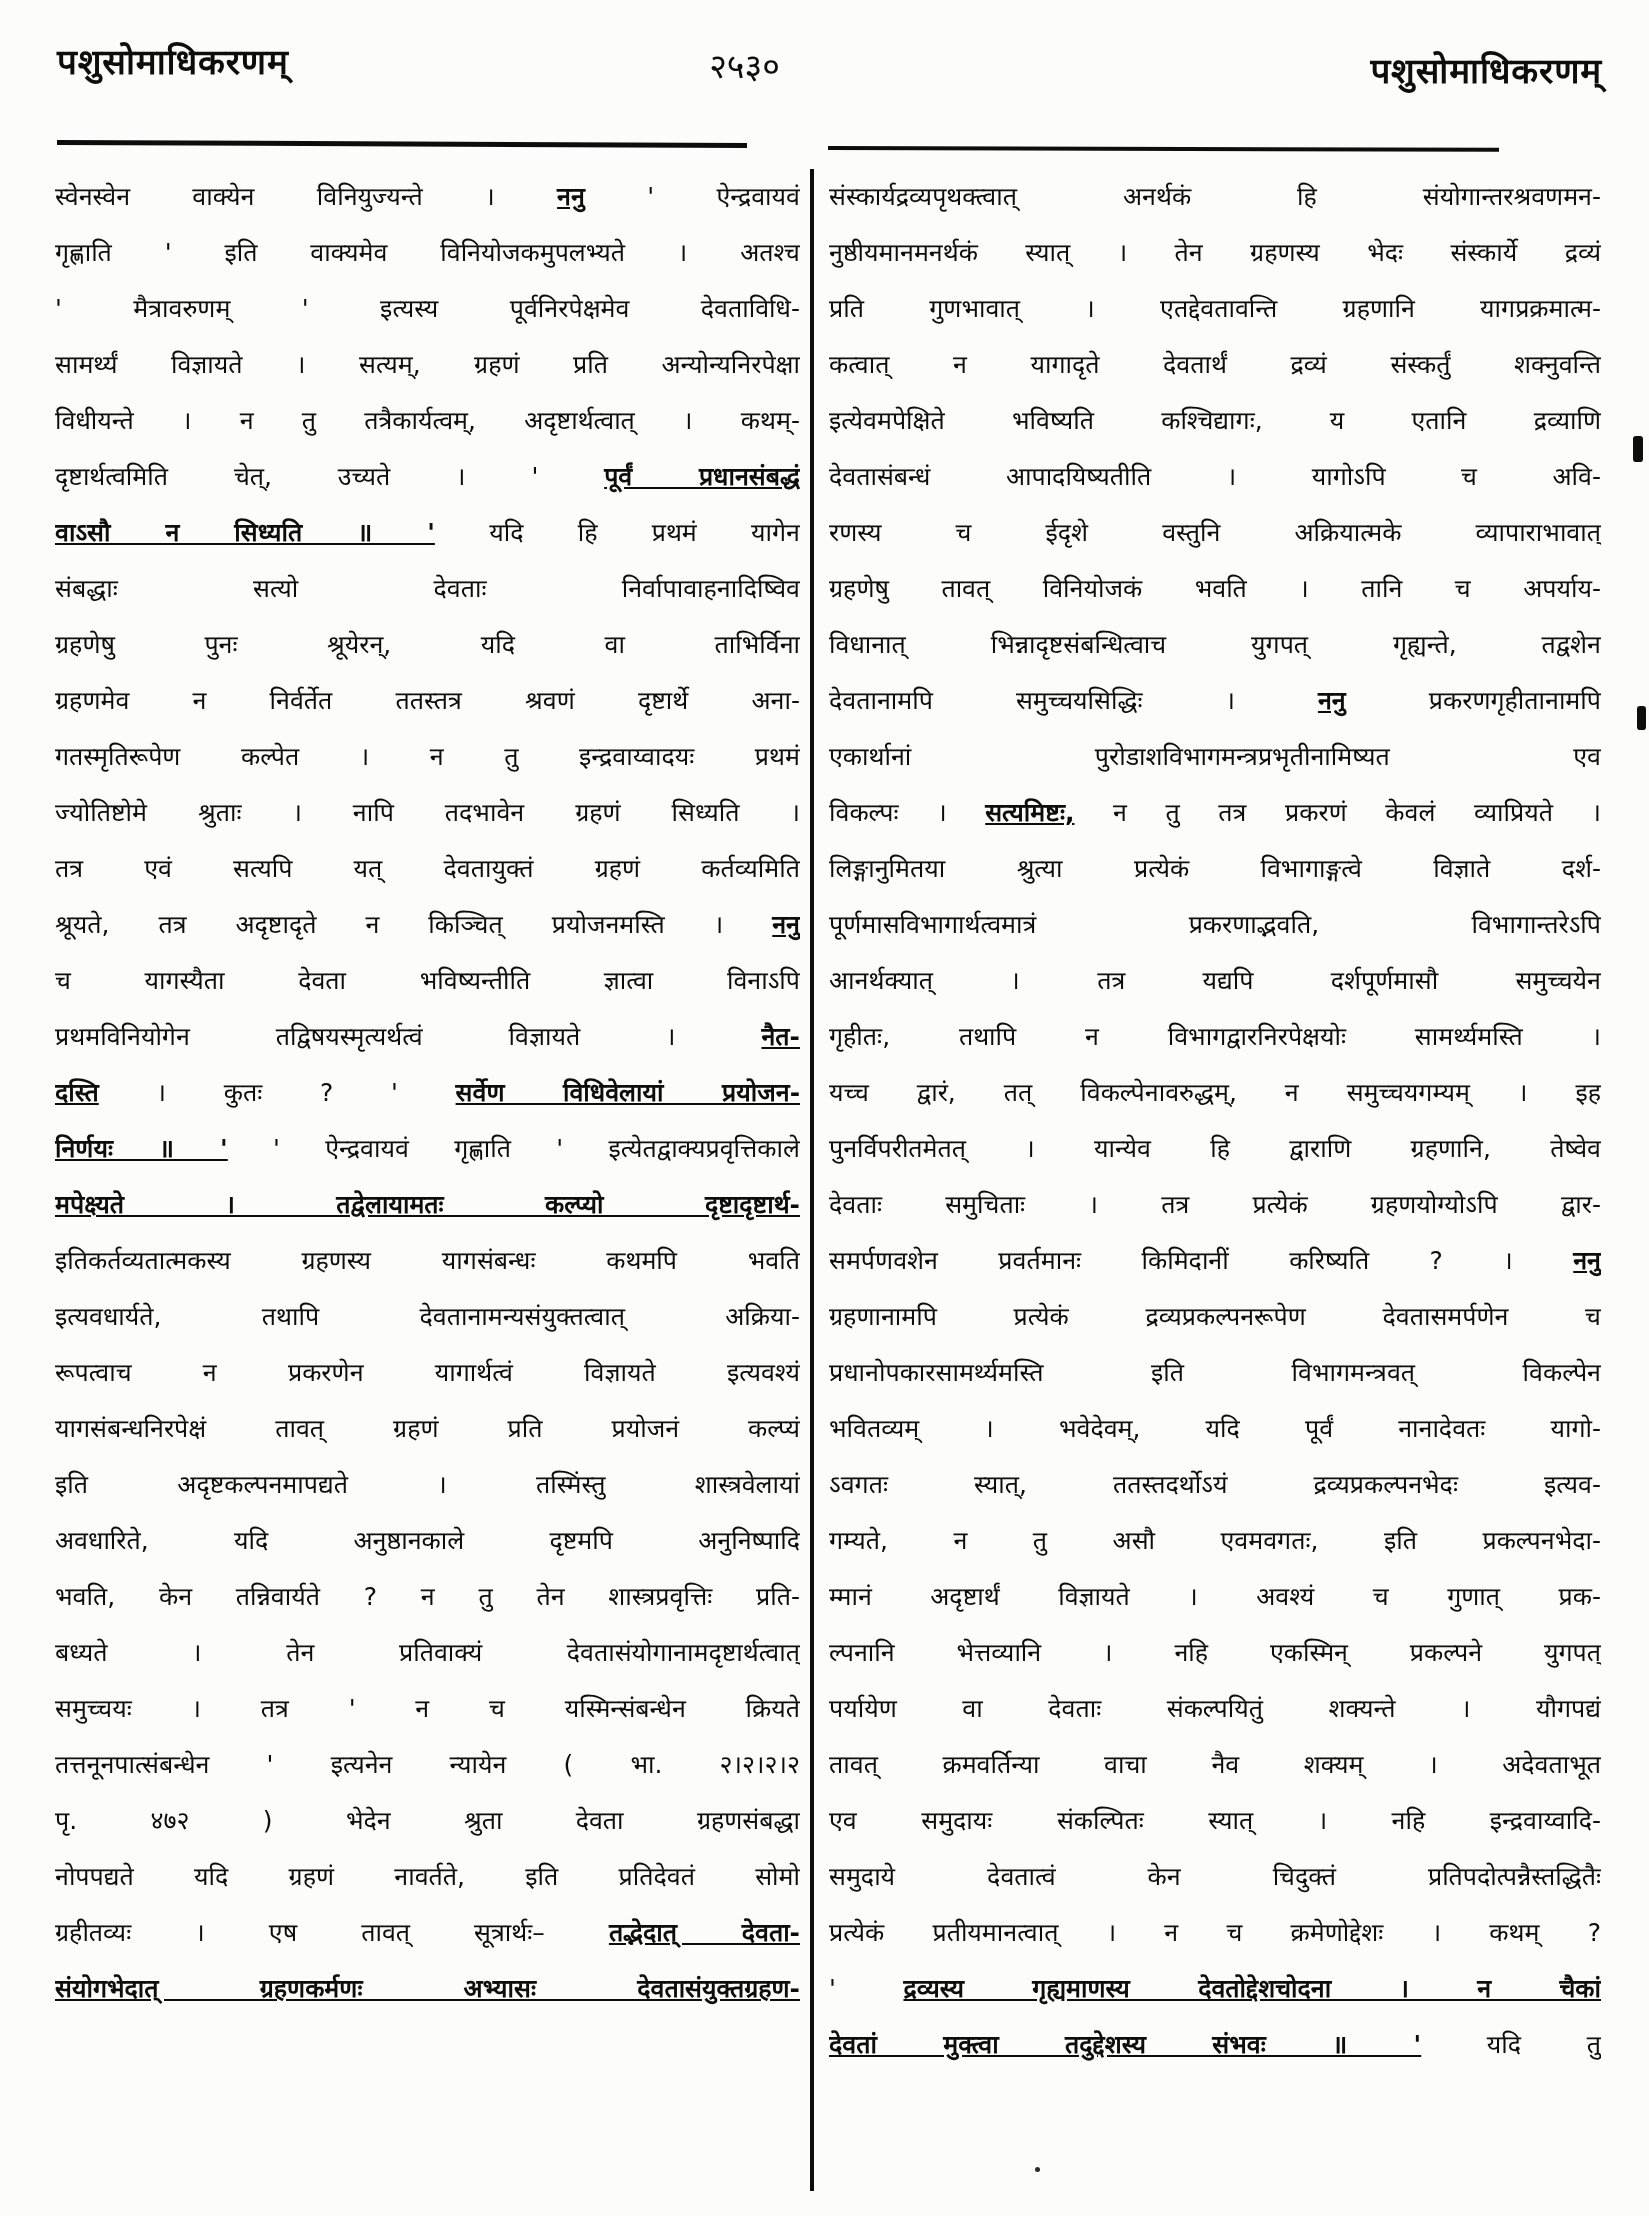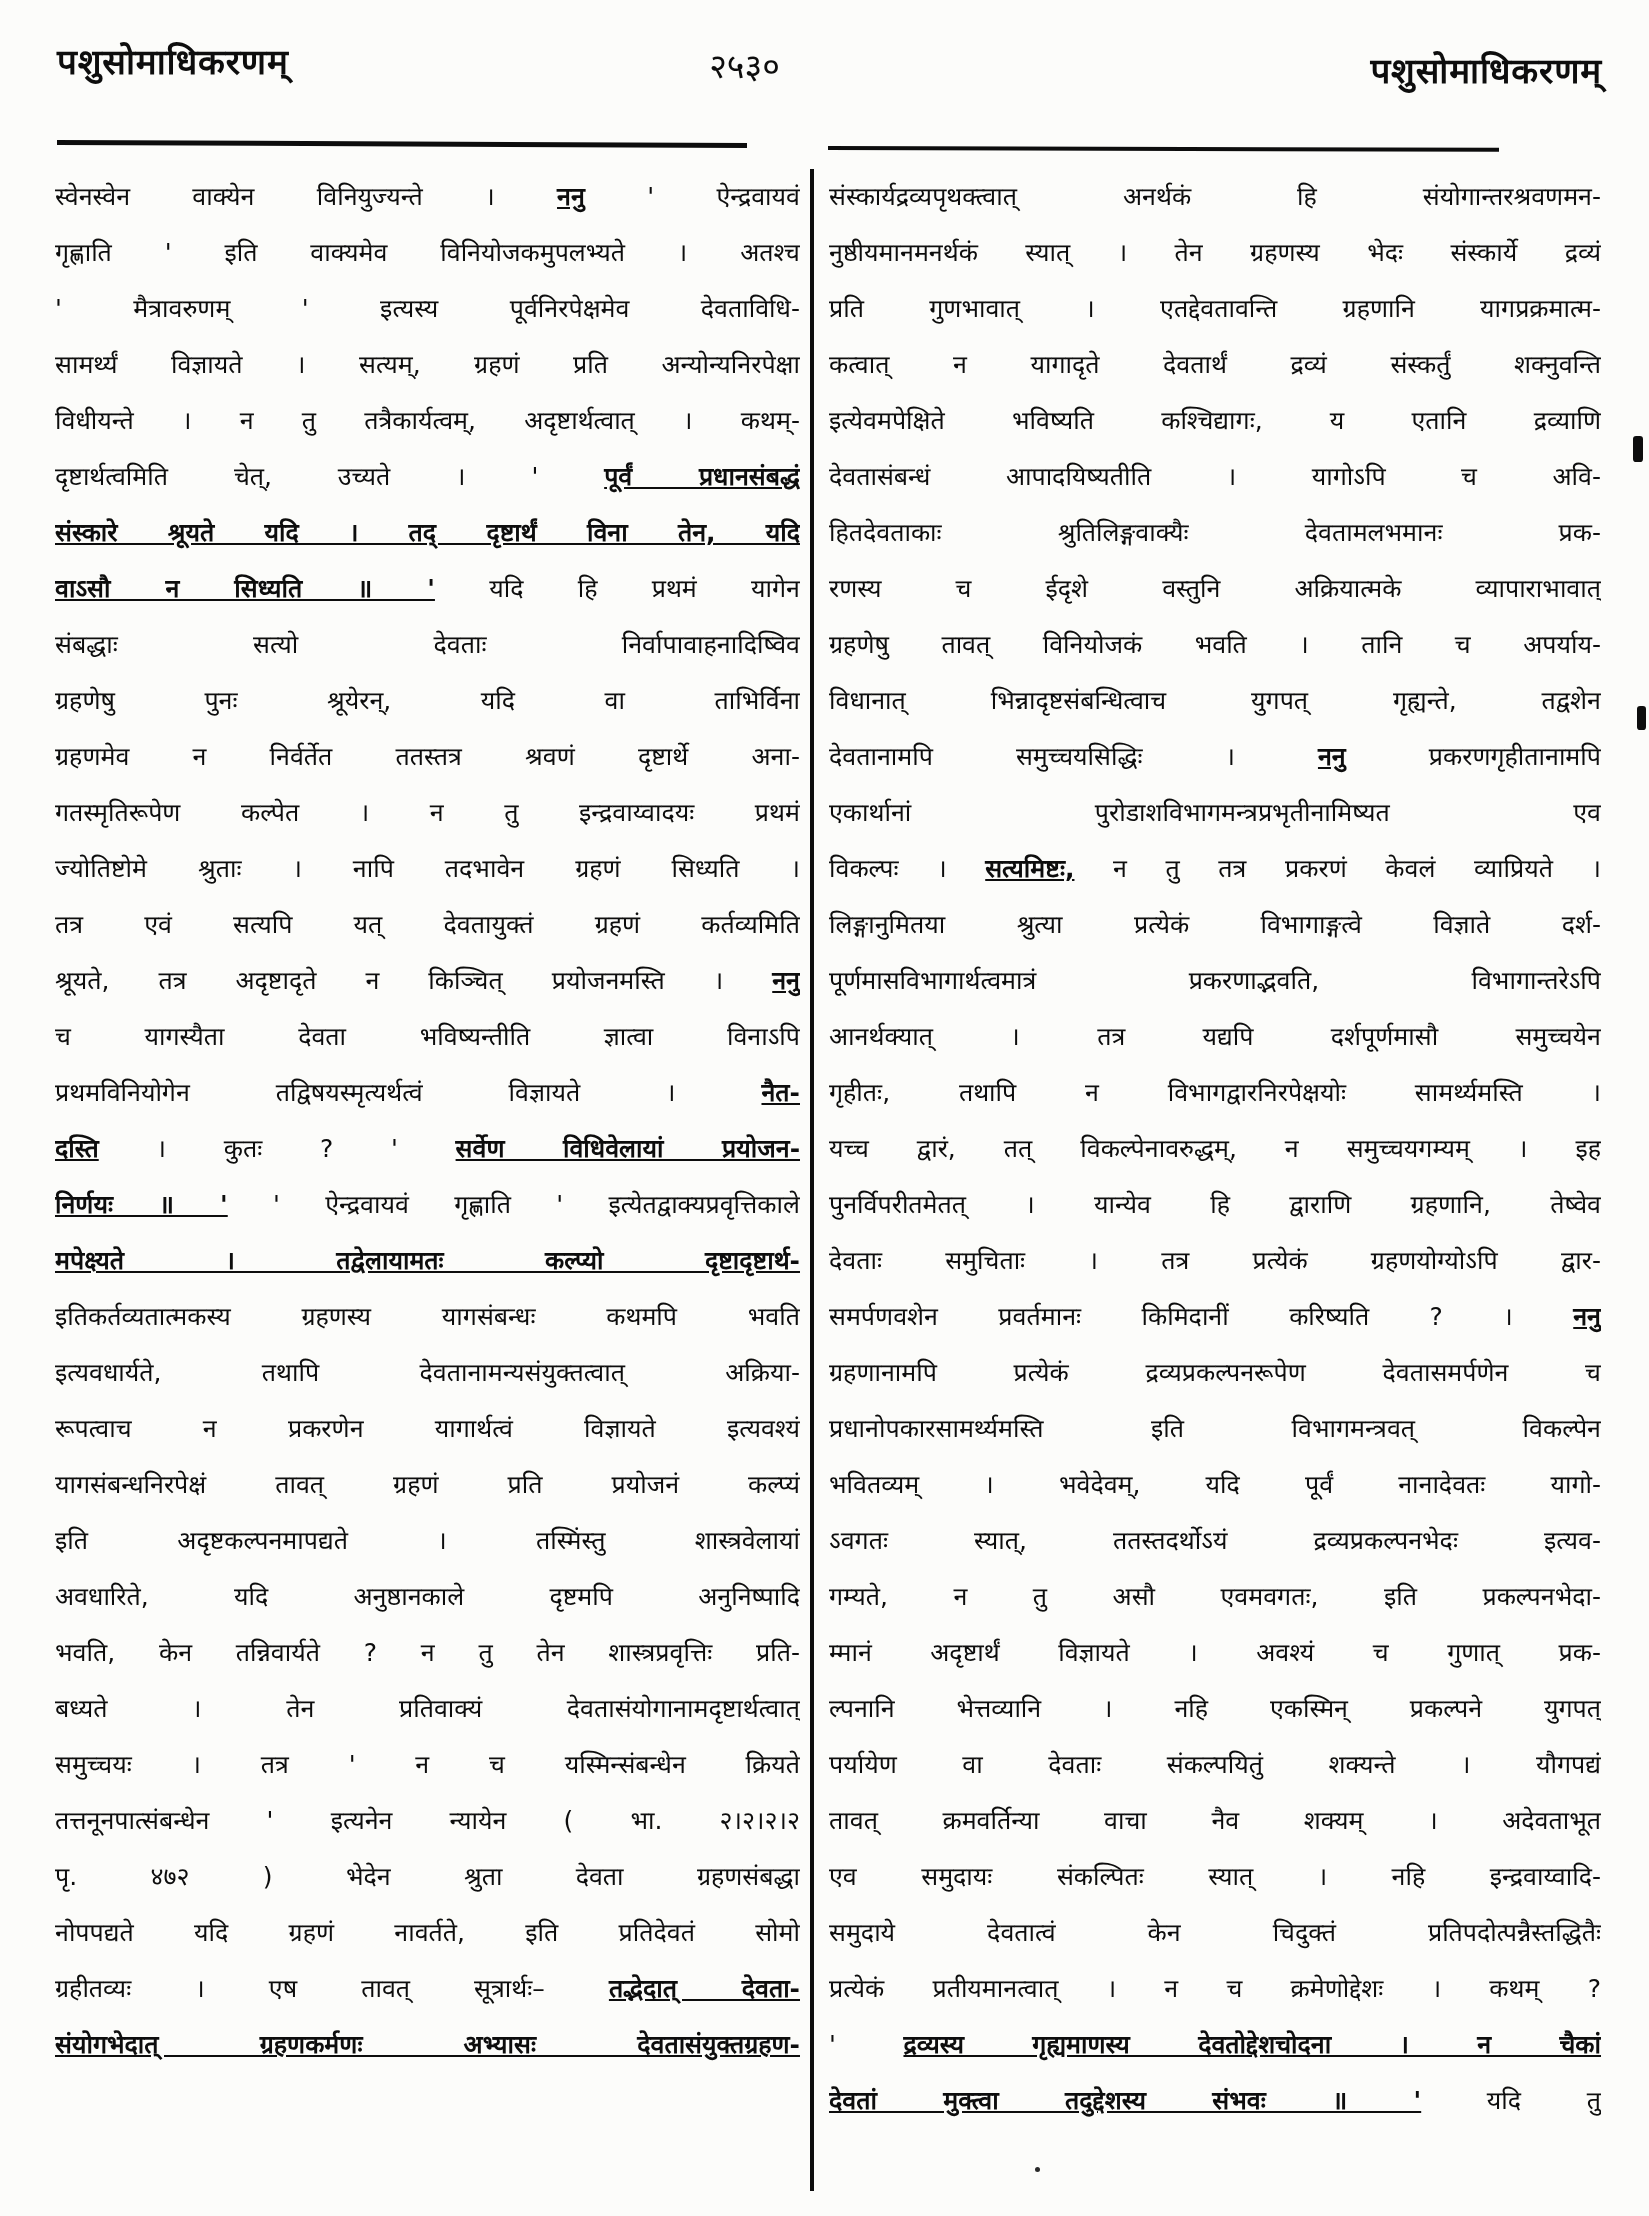--- a/index.html
+++ b/index.html
@@ -50,21 +50,20 @@
   <div class="rule rule-right"></div>
   <div class="divider"></div>
 
   <div class="col col-left">
       <div class="line"><span>स्वेनस्वेन वाक्येन विनियुज्यन्ते । </span><span class="b">ननु</span><span> ' ऐन्द्रवायवं</span></div>
       <div class="line"><span>गृह्णाति ' इति वाक्यमेव विनियोजकमुपलभ्यते । अतश्च</span></div>
       <div class="line"><span>' मैत्रावरुणम् ' इत्यस्य पूर्वनिरपेक्षमेव देवताविधि-</span></div>
       <div class="line"><span>सामर्थ्यं विज्ञायते । सत्यम्, ग्रहणं प्रति अन्योन्यनिरपेक्षा</span></div>
       <div class="line"><span>विधीयन्ते । न तु तत्रैकार्यत्वम्, अदृष्टार्थत्वात् । कथम्-</span></div>
       <div class="line"><span>दृष्टार्थत्वमिति चेत्, उच्यते । ' </span><span class="b">पूर्वं प्रधानसंबद्धं</span></div>
-      <div class="line"><span class="b">संस्कारे श्रूयते यदि । तद् दृष्टार्थं विना तेन, यदि</span></div>
       <div class="line"><span class="b">वाऽसौ न सिध्यति ॥ '</span><span> यदि हि प्रथमं यागेन</span></div>
       <div class="line"><span>संबद्धाः सत्यो देवताः निर्वापावाहनादिष्विव</span></div>
       <div class="line"><span>ग्रहणेषु पुनः श्रूयेरन्, यदि वा ताभिर्विना</span></div>
       <div class="line"><span>ग्रहणमेव न निर्वर्तेत ततस्तत्र श्रवणं दृष्टार्थे अना-</span></div>
       <div class="line"><span>गतस्मृतिरूपेण कल्पेत । न तु इन्द्रवाय्वादयः प्रथमं</span></div>
       <div class="line"><span>ज्योतिष्टोमे श्रुताः । नापि तदभावेन ग्रहणं सिध्यति ।</span></div>
       <div class="line"><span>तत्र एवं सत्यपि यत् देवतायुक्तं ग्रहणं कर्तव्यमिति</span></div>
       <div class="line"><span>श्रूयते, तत्र अदृष्टादृते न किञ्चित् प्रयोजनमस्ति । </span><span class="b">ननु</span></div>
       <div class="line"><span>च यागस्यैता देवता भविष्यन्तीति ज्ञात्वा विनाऽपि</span></div>
       <div class="line"><span>प्रथमविनियोगेन तद्विषयस्मृत्यर्थत्वं विज्ञायते । </span><span class="b">नैत-</span></div>
@@ -86,21 +85,20 @@
       <div class="line"><span>ग्रहीतव्यः । एष तावत् सूत्रार्थः– </span><span class="b">तद्भेदात् देवता-</span></div>
       <div class="line"><span class="b">संयोगभेदात् ग्रहणकर्मणः अभ्यासः देवतासंयुक्तग्रहण-</span></div>
     </div>
   <div class="col col-right">
       <div class="line"><span>संस्कार्यद्रव्यपृथक्त्वात् अनर्थकं हि संयोगान्तरश्रवणमन-</span></div>
       <div class="line"><span>नुष्ठीयमानमनर्थकं स्यात् । तेन ग्रहणस्य भेदः संस्कार्ये द्रव्यं</span></div>
       <div class="line"><span>प्रति गुणभावात् । एतद्देवतावन्ति ग्रहणानि यागप्रक्रमात्म-</span></div>
       <div class="line"><span>कत्वात् न यागादृते देवतार्थं द्रव्यं संस्कर्तुं शक्नुवन्ति</span></div>
       <div class="line"><span>इत्येवमपेक्षिते भविष्यति कश्चिद्यागः, य एतानि द्रव्याणि</span></div>
       <div class="line"><span>देवतासंबन्धं आपादयिष्यतीति । यागोऽपि च अवि-</span></div>
-      <div class="line"><span>हितदेवताकाः श्रुतिलिङ्गवाक्यैः देवतामलभमानः प्रक-</span></div>
       <div class="line"><span>रणस्य च ईदृशे वस्तुनि अक्रियात्मके व्यापाराभावात्</span></div>
       <div class="line"><span>ग्रहणेषु तावत् विनियोजकं भवति । तानि च अपर्याय-</span></div>
       <div class="line"><span>विधानात् भिन्नादृष्टसंबन्धित्वाच युगपत् गृह्यन्ते, तद्वशेन</span></div>
       <div class="line"><span>देवतानामपि समुच्चयसिद्धिः । </span><span class="b">ननु</span><span> प्रकरणगृहीतानामपि</span></div>
       <div class="line"><span>एकार्थानां पुरोडाशविभागमन्त्रप्रभृतीनामिष्यत एव</span></div>
       <div class="line"><span>विकल्पः । </span><span class="b">सत्यमिष्टः,</span><span> न तु तत्र प्रकरणं केवलं व्याप्रियते ।</span></div>
       <div class="line"><span>लिङ्गानुमितया श्रुत्या प्रत्येकं विभागाङ्गत्वे विज्ञाते दर्श-</span></div>
       <div class="line"><span>पूर्णमासविभागार्थत्वमात्रं प्रकरणाद्भवति, विभागान्तरेऽपि</span></div>
       <div class="line"><span>आनर्थक्यात् । तत्र यद्यपि दर्शपूर्णमासौ समुच्चयेन</span></div>
       <div class="line"><span>गृहीतः, तथापि न विभागद्वारनिरपेक्षयोः सामर्थ्यमस्ति ।</span></div>

